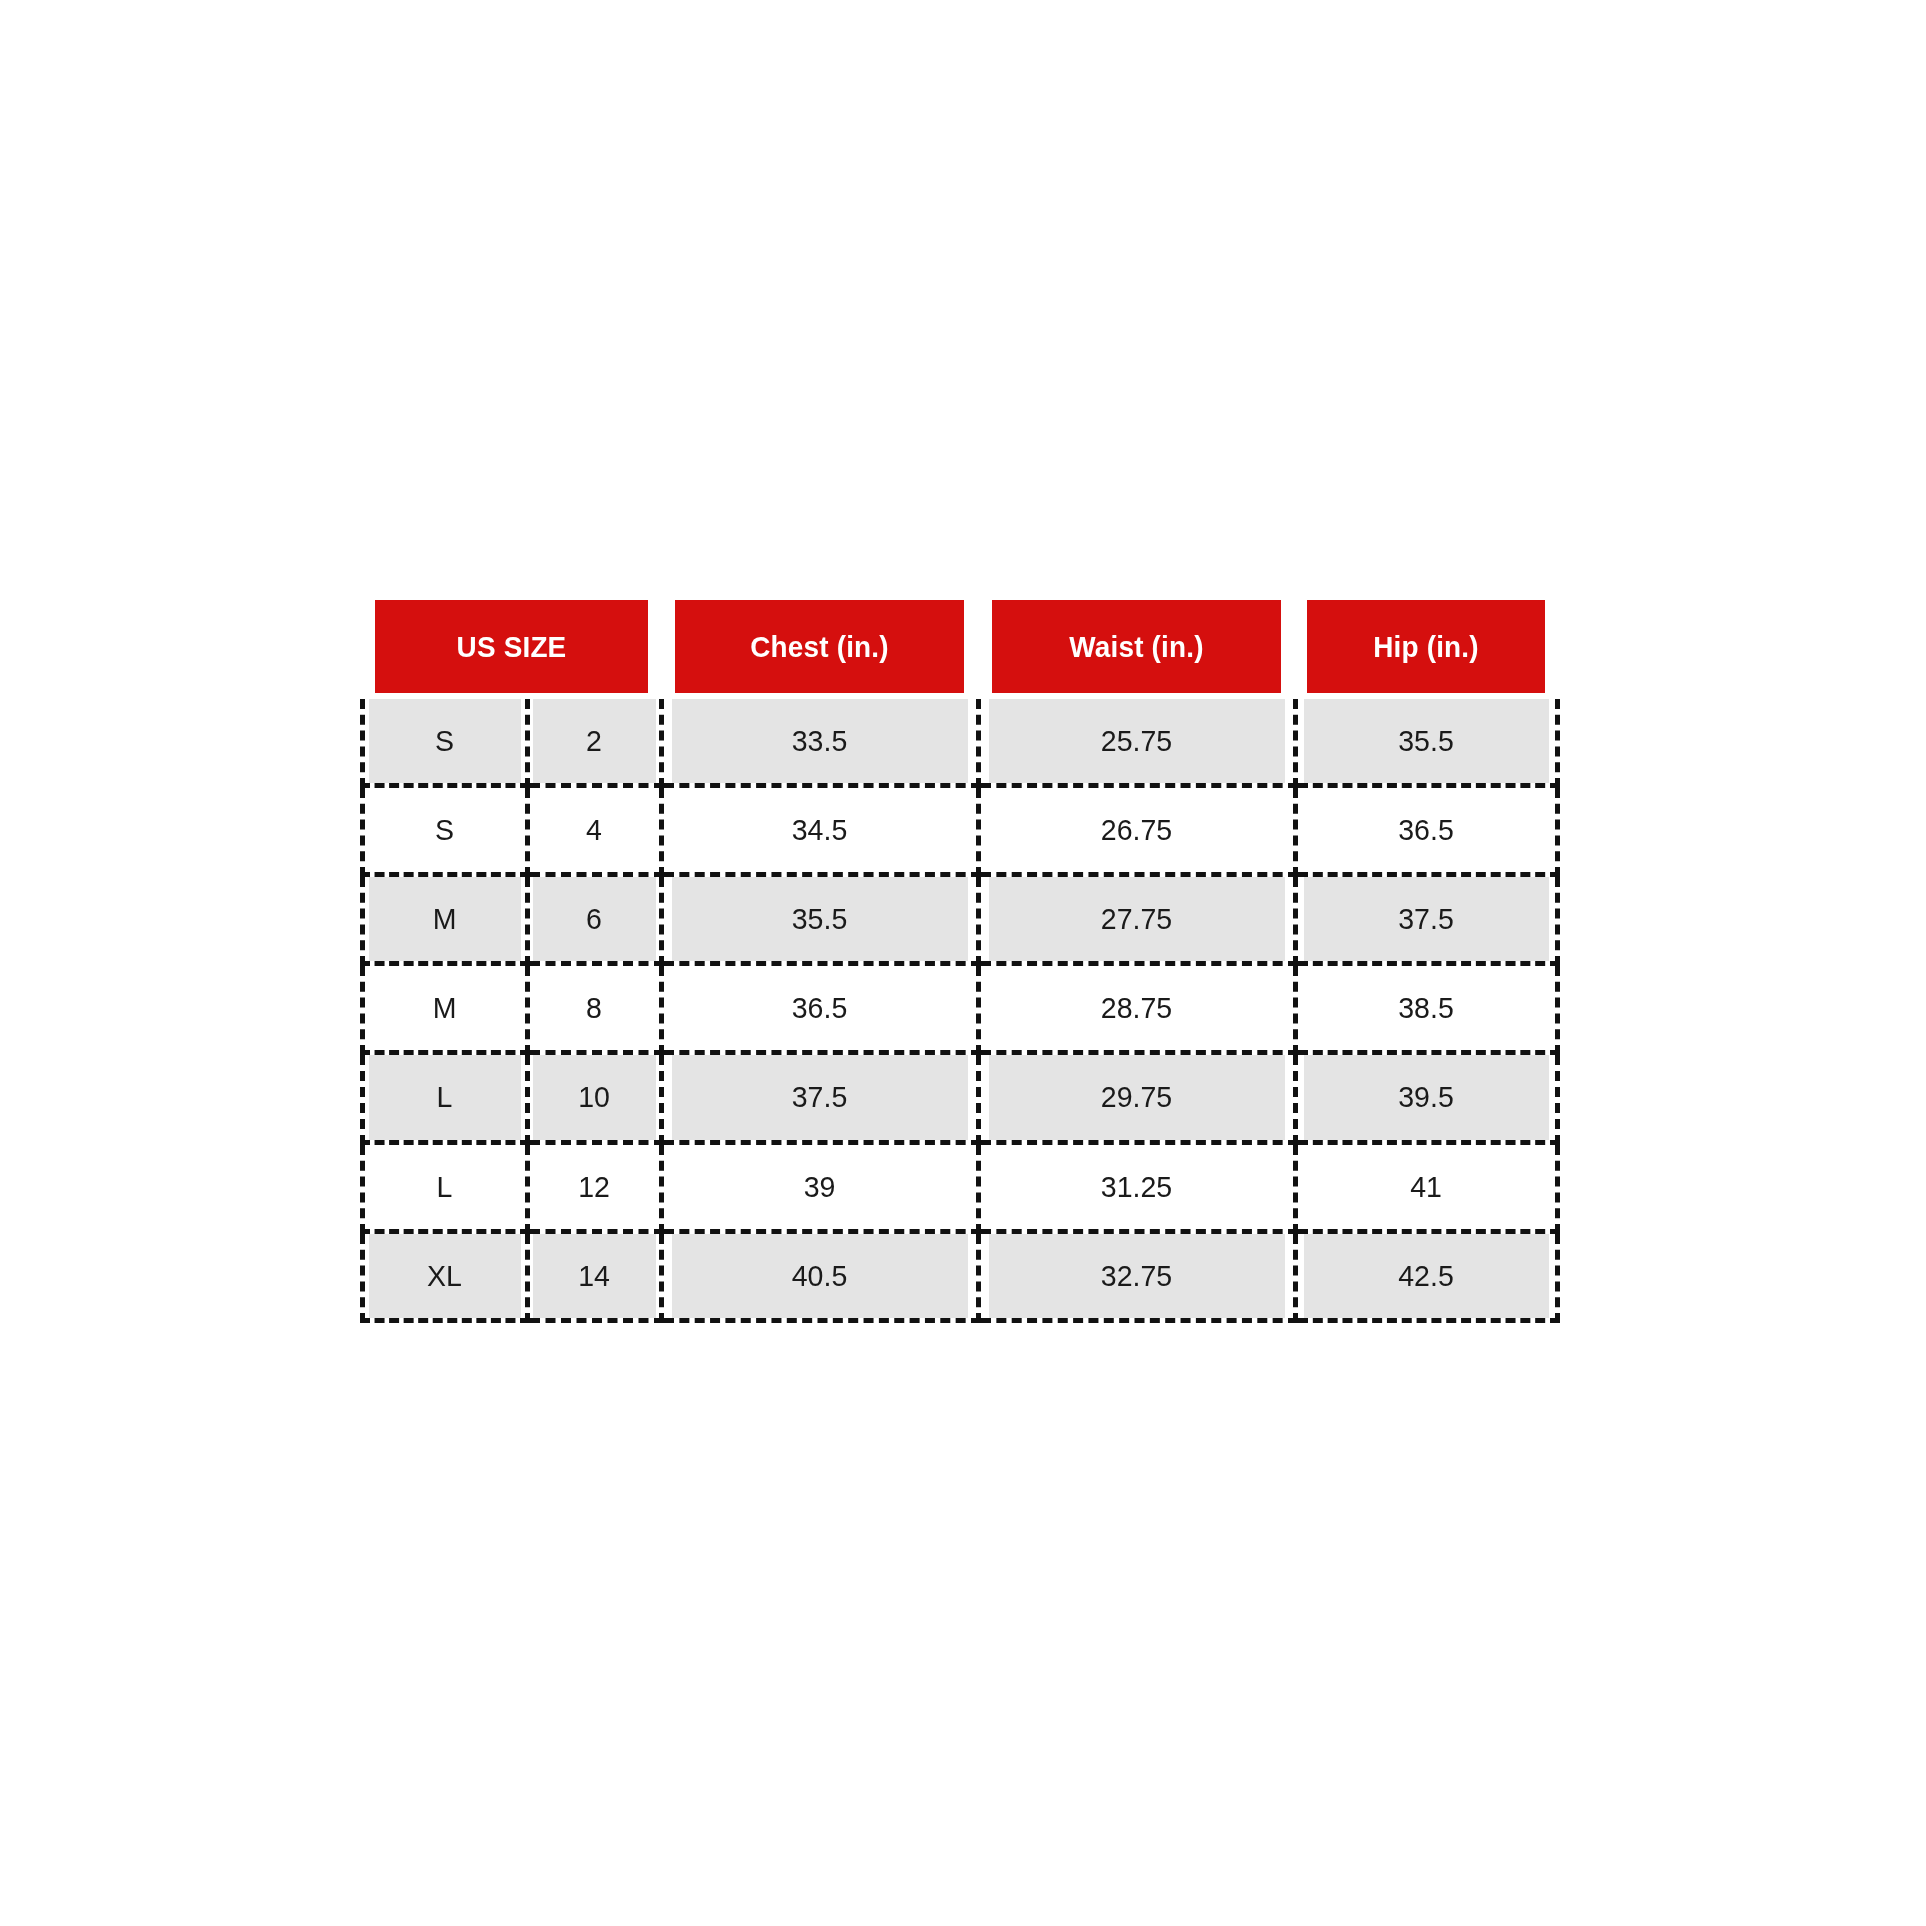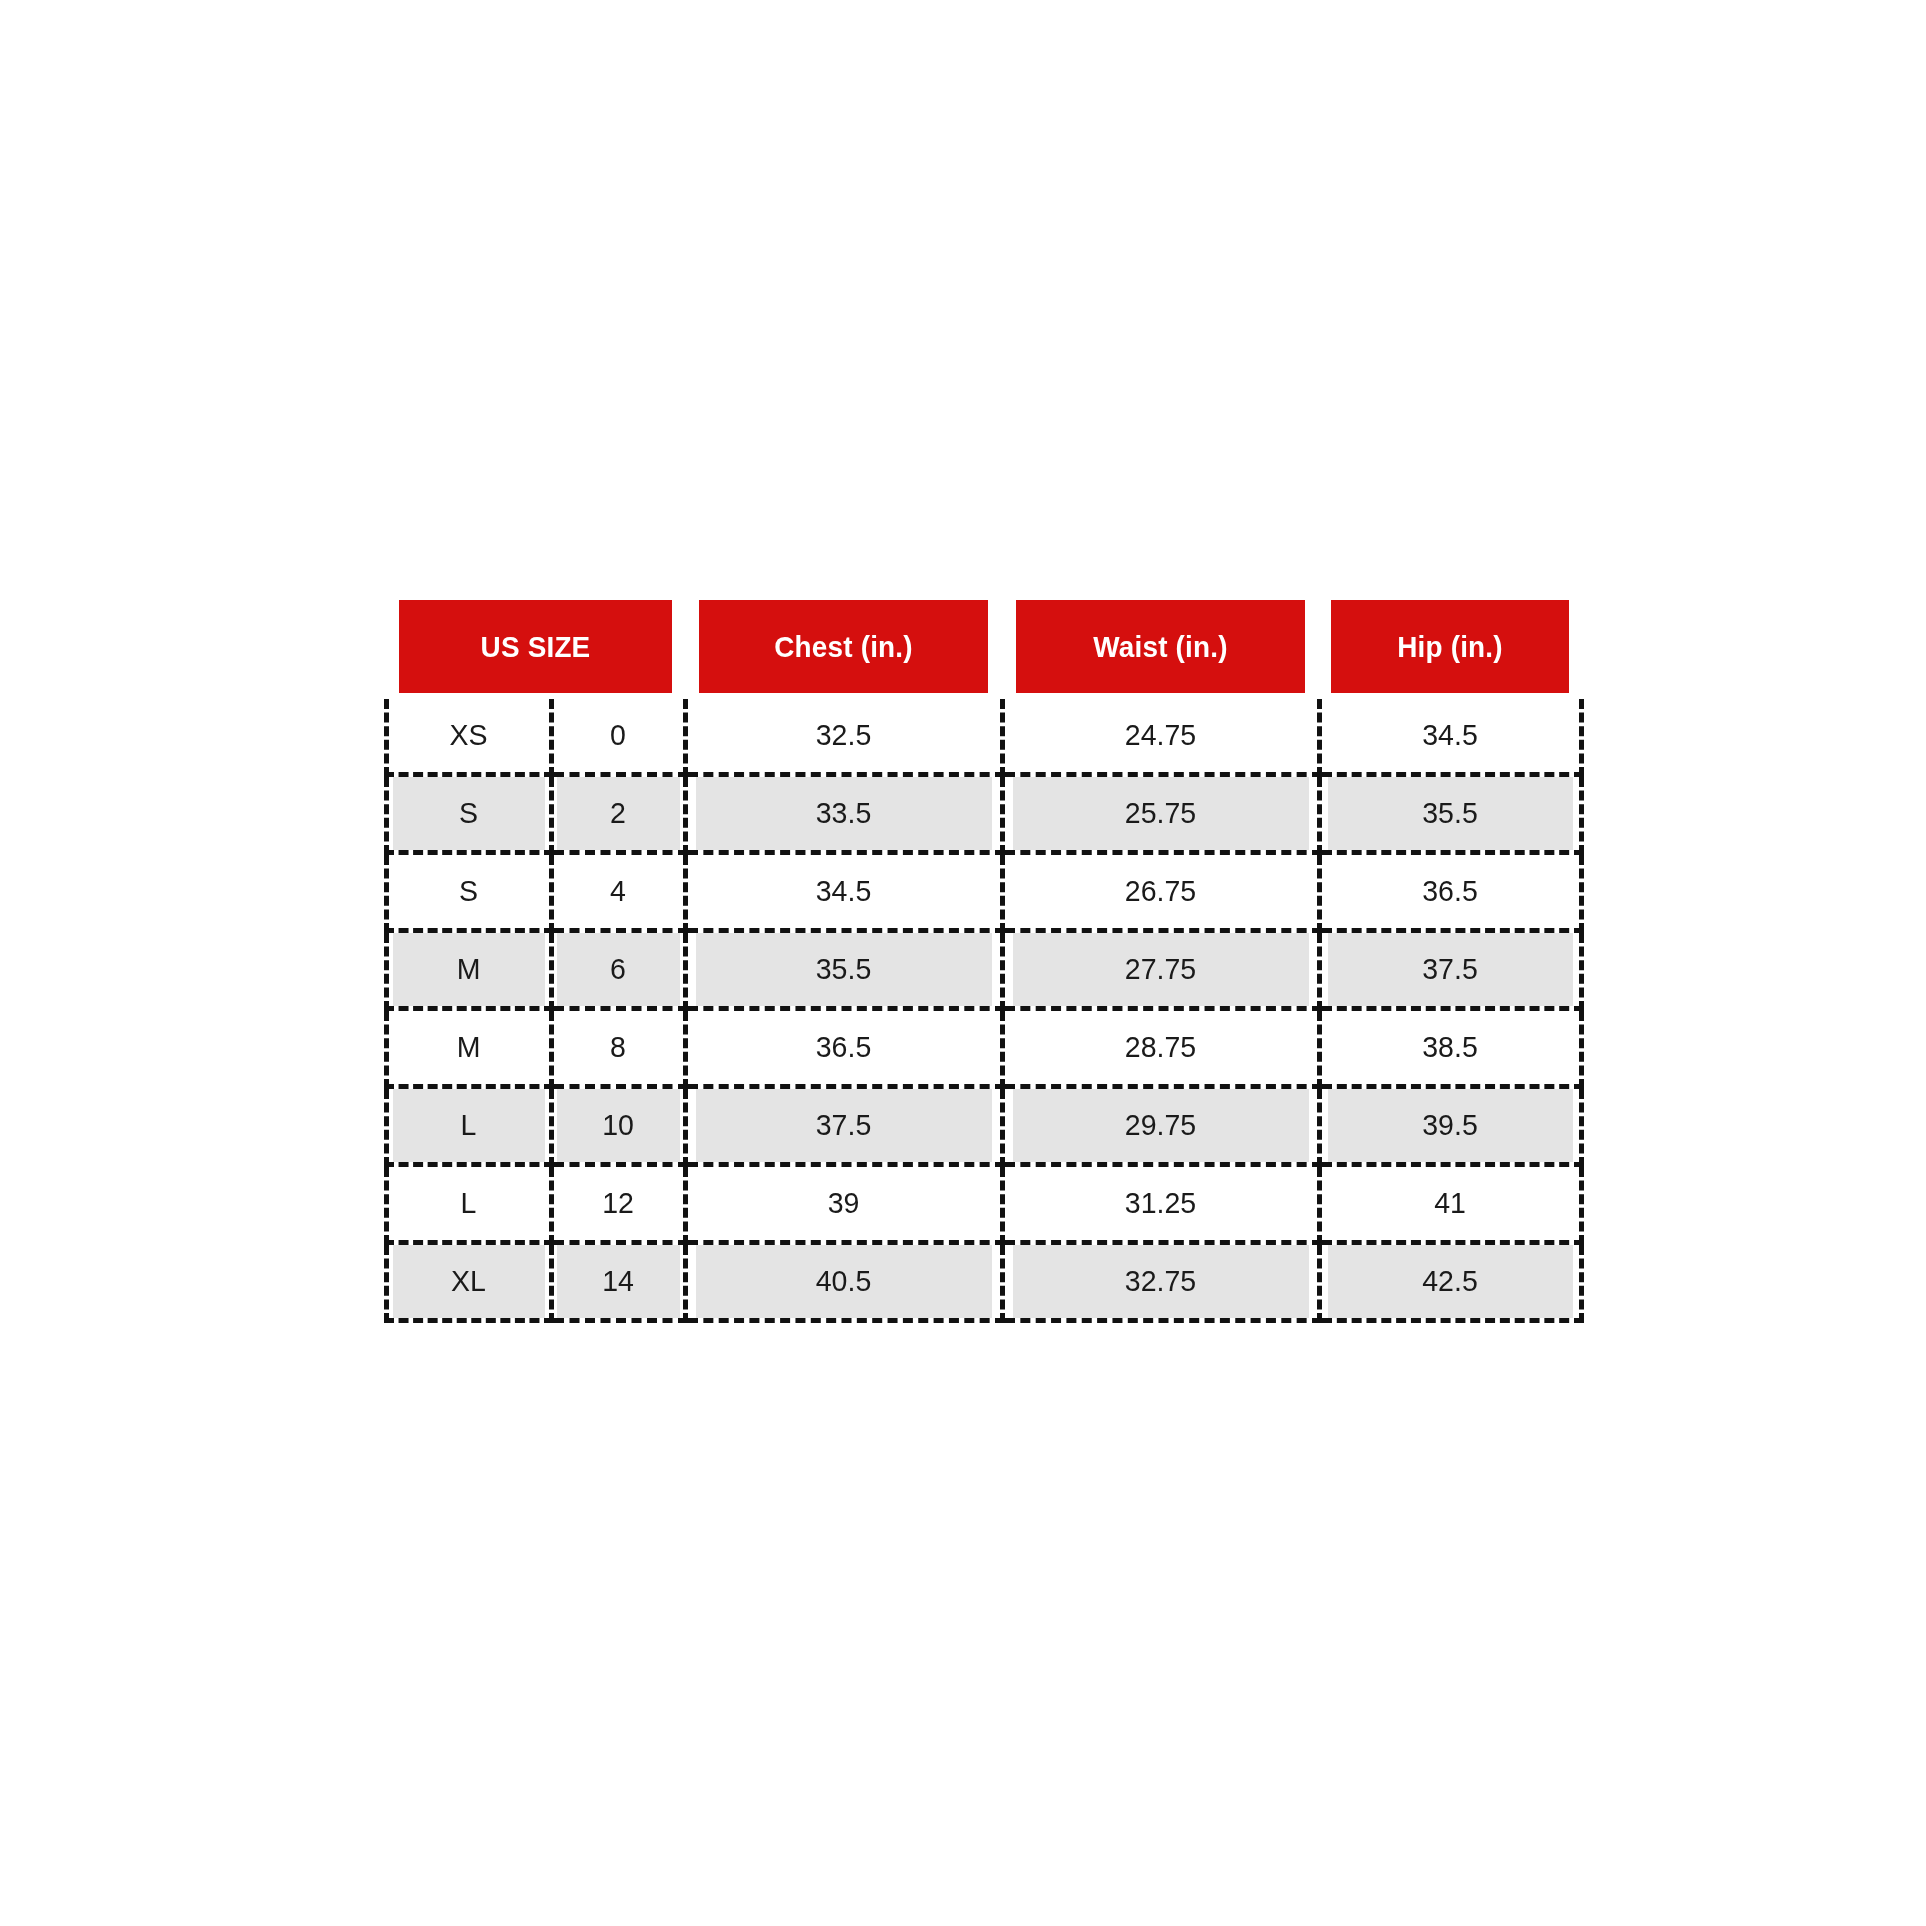--- a/index.html
+++ b/index.html
@@ -10,21 +10,21 @@
   body {
     width: 1927px;
     height: 1927px;
     font-family: "Liberation Sans", sans-serif;
     position: relative;
     overflow: hidden;
   }
 
   #chart-wrap {
     position: absolute;
-    left: 383px;
+    left: 359px;
     top: 594px;
     width: 1195px;
     height: 729px;
   }
 
   table.size-chart {
     border-collapse: collapse;
     table-layout: fixed;
     width: 1195px;
     height: 729px;
@@ -104,27 +104,20 @@
         </th>
         <th class="header-cell">
           <span>Waist (in.)</span>
         </th>
         <th class="header-cell">
           <span>Hip (in.)</span>
         </th>
       </tr>
     </thead>
     <tbody>
-      <tr class="row-odd">
-        <td>XS</td>
-        <td>0</td>
-        <td>32.5</td>
-        <td>24.75</td>
-        <td>34.5</td>
-      </tr>
       <tr class="row-even">
         <td>S</td>
         <td>2</td>
         <td>33.5</td>
         <td>25.75</td>
         <td>35.5</td>
       </tr>
       <tr class="row-odd">
         <td>S</td>
         <td>4</td>

